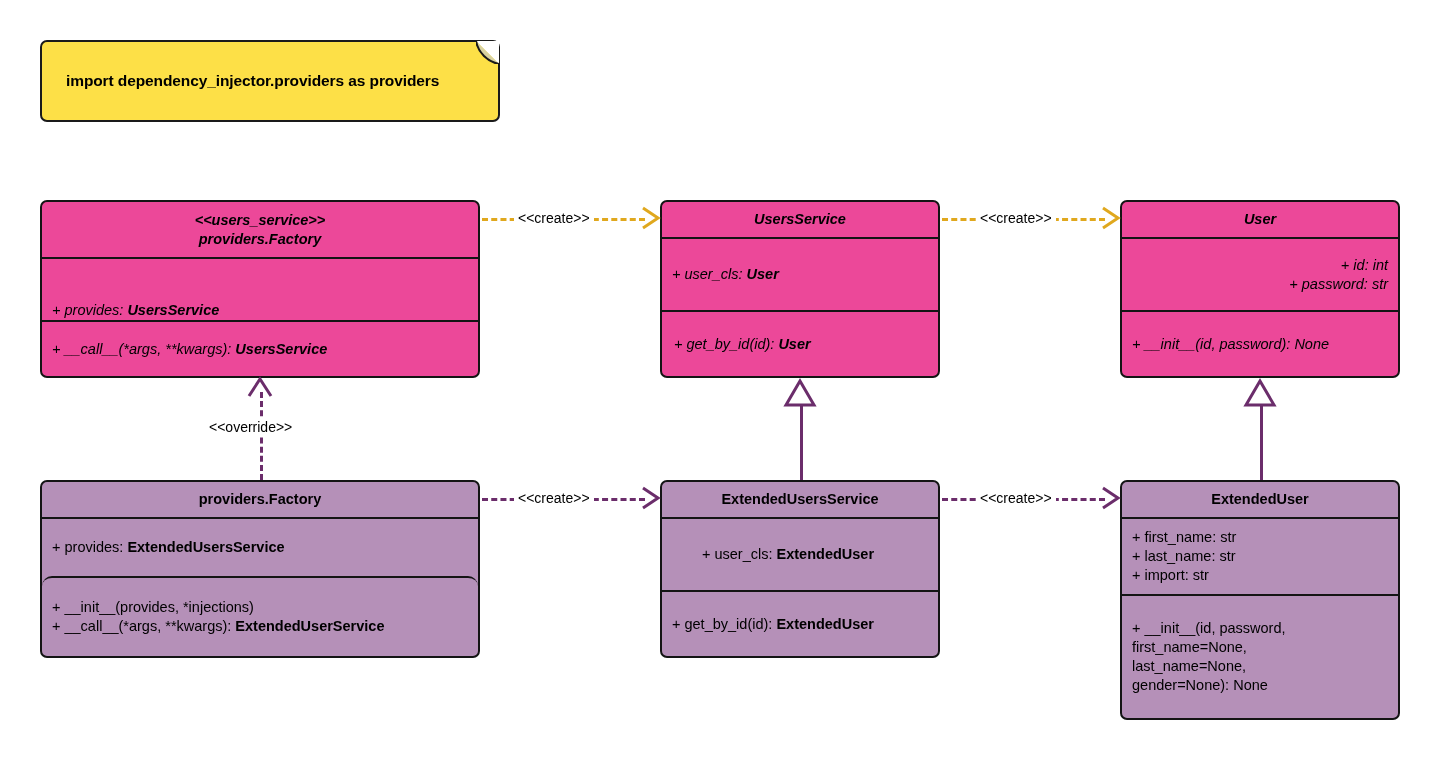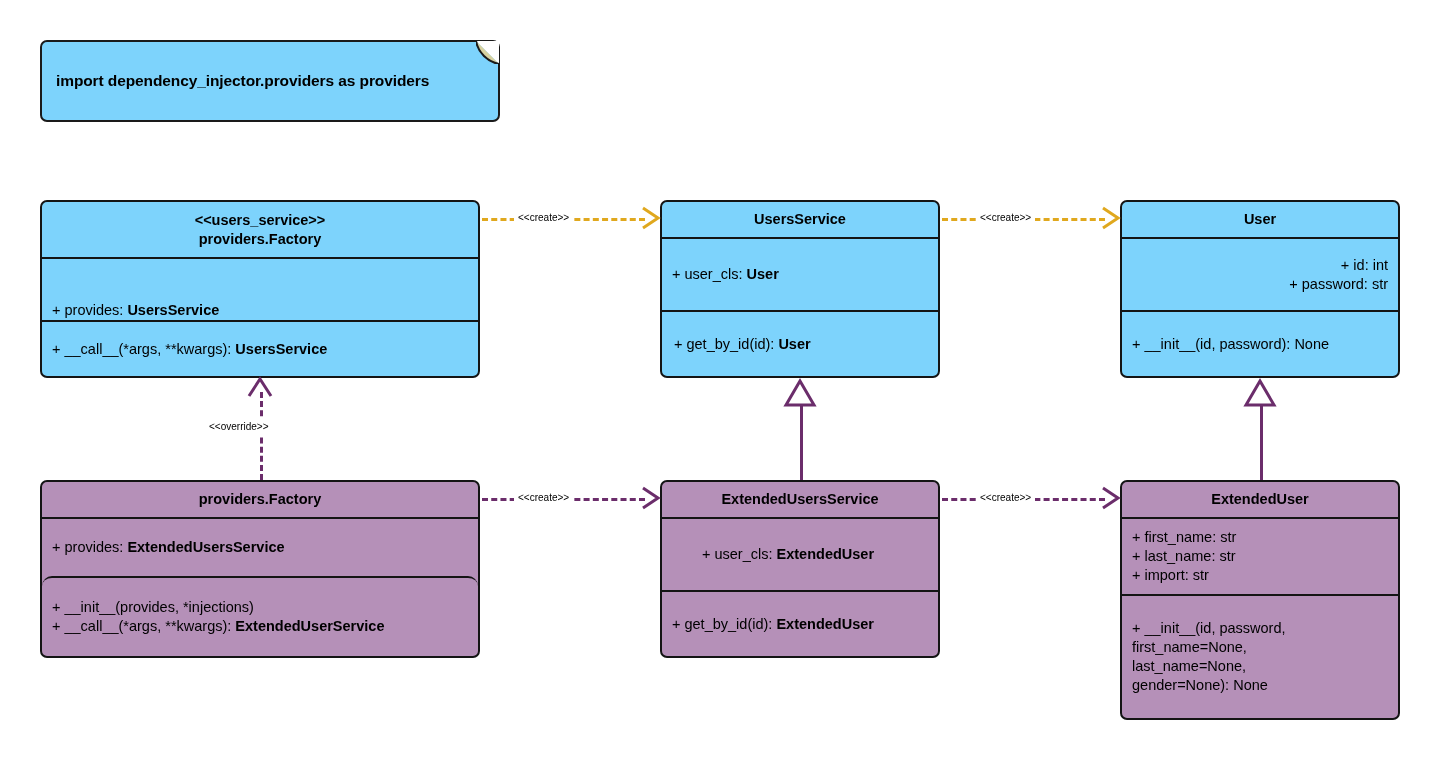--- a/index.html
+++ b/index.html
@@ -13,26 +13,26 @@
     position: relative;
     overflow: hidden;
     font-family: "Liberation Sans", sans-serif;
     color: #000000;
   }
 
   
   .note {
     position: absolute;
     box-sizing: border-box;
-    background: #7dd3fc;
+    background: #fde047;
     border: 2.5px solid #1a1a1a;
     border-radius: 7px;
     display: flex;
     align-items: center;
-    padding-left: 14px;
+    padding-left: 24px;
   }
   .note-text {
     font-size: 15.5px;
     font-weight: bold;
     letter-spacing: -0.1px;
     white-space: nowrap;
   }
   .note-fold-inner {
     position: absolute;
     top: -1px;
@@ -44,21 +44,21 @@
   
   .uml {
     position: absolute;
     box-sizing: border-box;
     border: 2.5px solid #141414;
     border-radius: 7px;
     overflow: hidden;
     display: flex;
     flex-direction: column;
   }
-  .uml.yellow { background: #7dd3fc; }
+  .uml.yellow { background: #ec4899; font-style: italic; }
   .uml.purple { background: #b590b8; }
 
   .uml-head {
     box-sizing: border-box;
     display: flex;
     flex-direction: column;
     align-items: center;
     justify-content: center;
     font-weight: bold;
     font-size: 14.5px;
@@ -93,21 +93,21 @@
     border-left-style: dashed;
   }
   .edge-solid-v {
     position: absolute;
     width: 0;
     border-left-width: 3px;
     border-left-style: solid;
   }
   .edge-label {
     position: absolute;
-    font-size: 10px;
+    font-size: 14px;
     background: #ffffff;
     padding: 0 4px;
     white-space: nowrap;
     line-height: 16px;
   }
 </style>
 </head>
 <body>
 
 <div class="note" style="left:40px; top:40px; width:460px; height:82px;">

